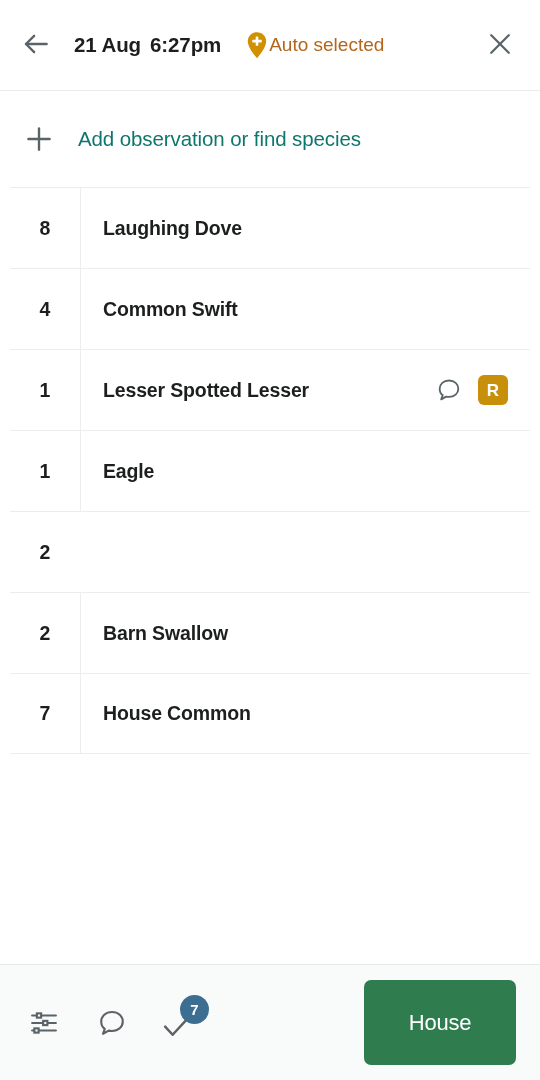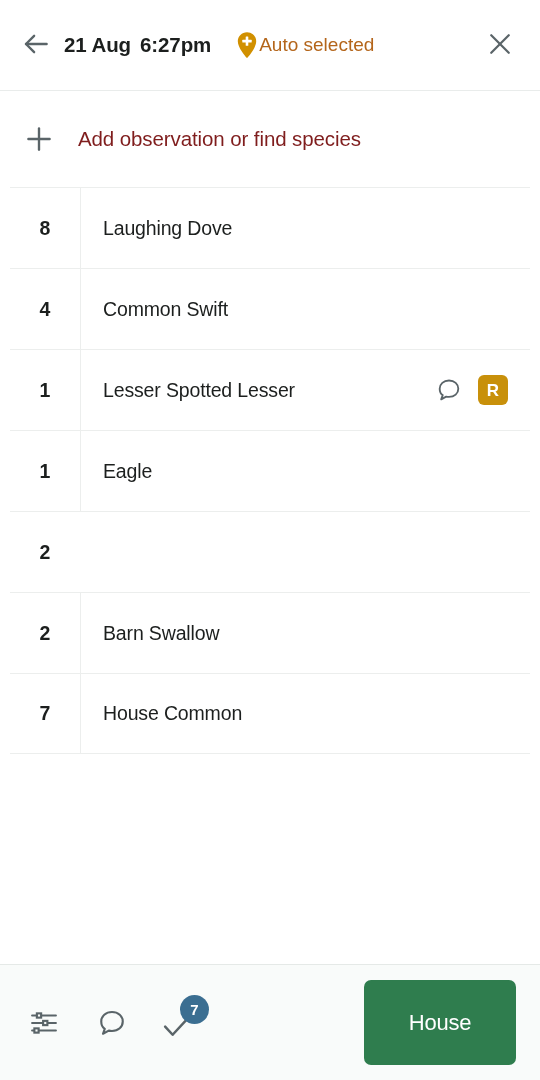--- a/index.html
+++ b/index.html
@@ -39,21 +39,21 @@
     cursor: pointer;
     padding: 0;
   }
   .back-btn { width: 56px; height: 56px; margin-left: 8px; }
   .header-title {
     font-size: 20.5px;
     font-weight: bold;
     color: #1c1f1e;
     letter-spacing: -0.1px;
     white-space: nowrap;
-    margin-left: 0;
+    margin-left: 10px;
   }
   .header-title .gap { display: inline-block; width: 9px; }
   .auto-chip {
     display: flex;
     align-items: center;
     margin-left: 24px;
     background: none;
     border: none;
     cursor: pointer;
     padding: 0;
@@ -83,21 +83,21 @@
     background: none;
     border: none;
     cursor: pointer;
     width: 100%;
     text-align: left;
   }
   .plus-icon { width: 30px; height: 30px; flex: 0 0 30px; display: block; }
   .add-label {
     margin-left: 24px;
     font-size: 20.5px;
-    color: #7f1d1d;
+    color: #0f766e;
     letter-spacing: -0.1px;
   }
 
   
   .list-wrap { flex: 1 1 auto; position: relative; overflow: hidden; }
   .species-list {
     position: relative;
     padding: 0 10px;
   }
   .species-row {
@@ -122,21 +122,21 @@
     flex: 1 1 auto;
     display: flex;
     align-items: center;
     height: 100%;
     border-left: 1px solid #eceeed;
     padding: 0 22px 0 22px;
   }
   .row-name {
     flex: 1 1 auto;
     font-size: 19.5px;
-    font-weight: normal;
+    font-weight: bold;
     color: #1c1f1e;
     letter-spacing: -0.15px;
   }
   .row-icons {
     display: flex;
     align-items: center;
     gap: 16px;
     flex: 0 0 auto;
   }
   .comment-icon { width: 26px; height: 26px; display: block; }

